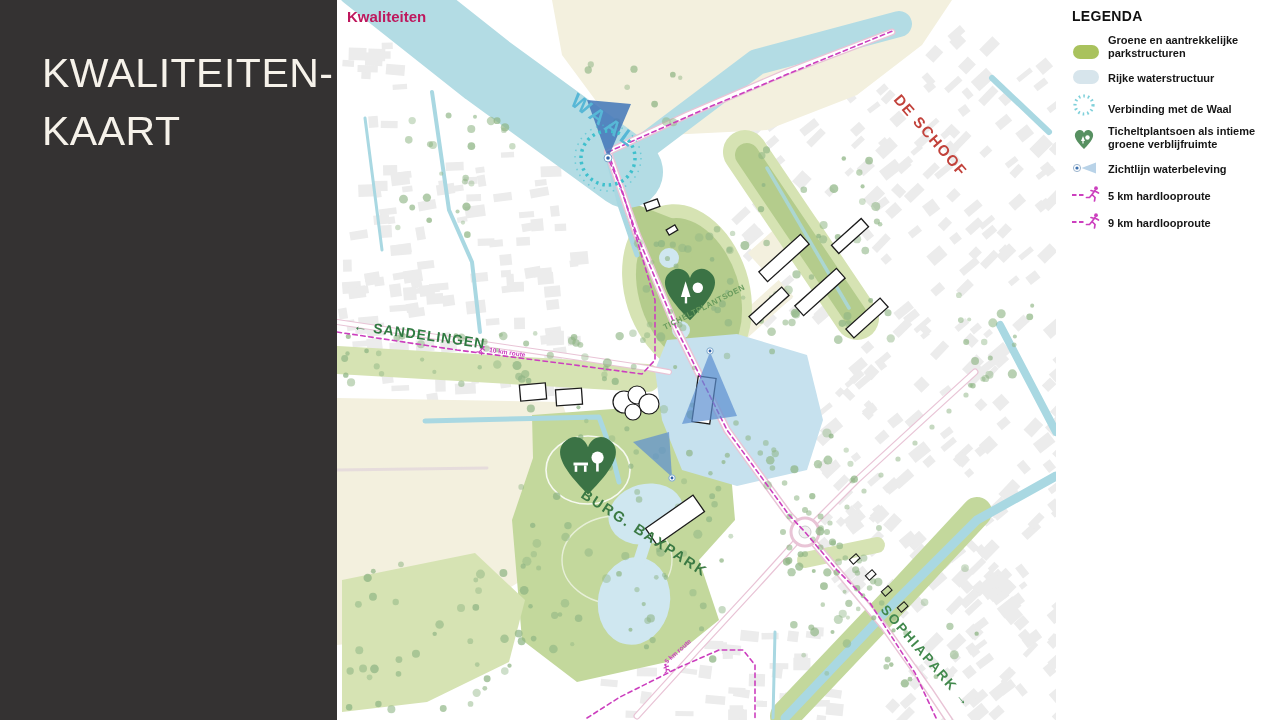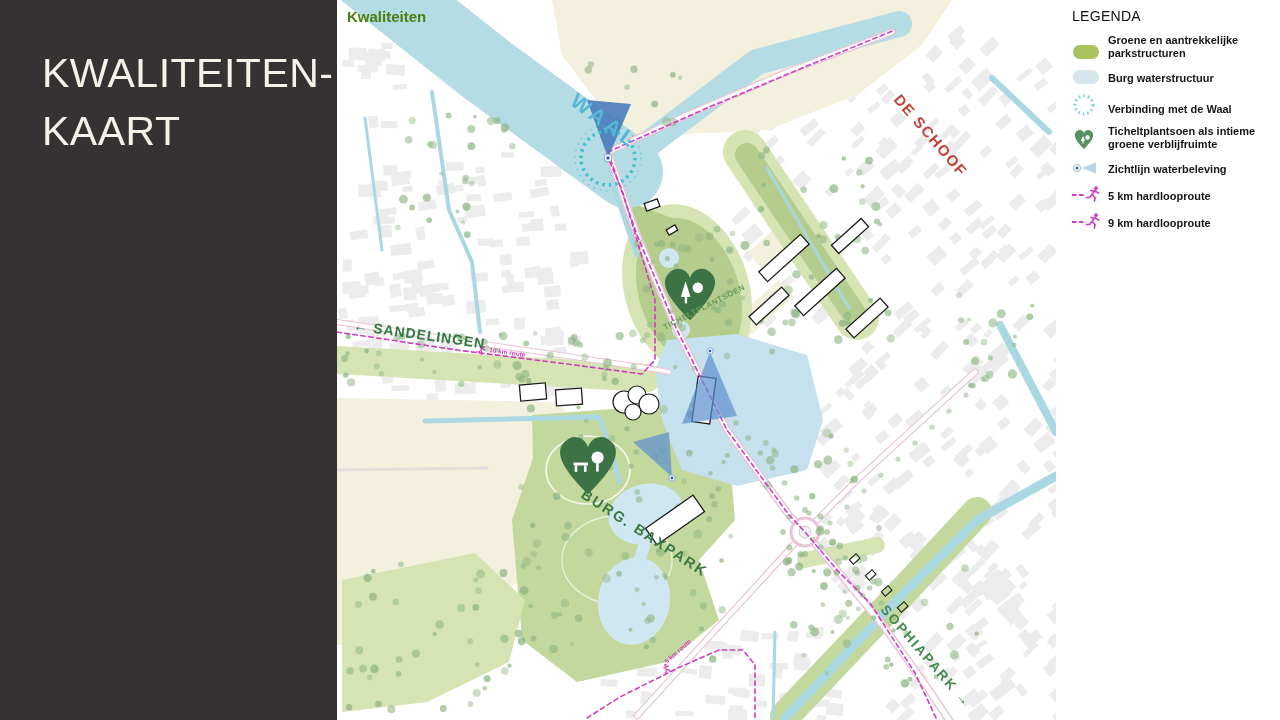--- a/index.html
+++ b/index.html
@@ -3,23 +3,23 @@
 <meta charset="utf-8">
 <style>
   html,body{margin:0;padding:0;}
   body{width:1280px;height:720px;overflow:hidden;background:#fff;
        font-family:"Liberation Sans",sans-serif;position:relative;}
   .slide{position:absolute;inset:0;}
   .left-panel{position:absolute;left:0;top:0;width:370px;height:720px;background:#343232;}
   .slide-title{position:absolute;left:42px;top:44px;color:#f6f2ea;font-size:41px;
        font-weight:400;line-height:1.42;letter-spacing:.5px;white-space:pre-line;}
   .map-area{position:absolute;left:337px;top:0;width:719px;height:720px;background:#ffffff;}
-  .map-title{position:absolute;left:10px;top:8px;font-size:15px;font-weight:700;color:#4d7c0f;}
+  .map-title{position:absolute;left:10px;top:8px;font-size:15px;font-weight:700;color:#be185d;}
   .legend{position:absolute;left:1072px;top:8px;width:200px;}
-  .legend-title{font-size:14px;font-weight:400;color:#111;letter-spacing:.3px;margin:0 0 10px 0;}
+  .legend-title{font-size:14px;font-weight:700;color:#111;letter-spacing:.3px;margin:0 0 10px 0;}
   .legend-item{display:flex;align-items:flex-end;margin-bottom:9px;}
   .legend-icon{width:30px;flex:0 0 30px;margin-right:6px;margin-top:0px;}
   .legend-label{font-size:11px;font-weight:700;color:#161616;line-height:1.18;}
   svg{display:block;}
 </style>
 </head>
 <body>
 
 <div class="slide">
 
@@ -1043,21 +1043,21 @@
       </span>
       <span class="legend-label">Groene en aantrekkelijke parkstructuren</span>
     </div>
 
     <div class="legend-item">
       <span class="legend-icon">
         <svg width="30" height="16">
             <rect x="1" y="1" width="26" height="14" rx="7" fill="#d7e5ec"></rect>
           </svg>
       </span>
-      <span class="legend-label">Burg waterstructuur</span>
+      <span class="legend-label">Rijke waterstructuur</span>
     </div>
 
     <div class="legend-item">
       <span class="legend-icon">
         <svg width="30" height="22">
             <circle cx="12" cy="11" r="9" fill="none" stroke="#7fd0da" stroke-width="3.2" stroke-dasharray="1.6 3"></circle>
           </svg>
       </span>
       <span class="legend-label">Verbinding met de Waal</span>
     </div>

